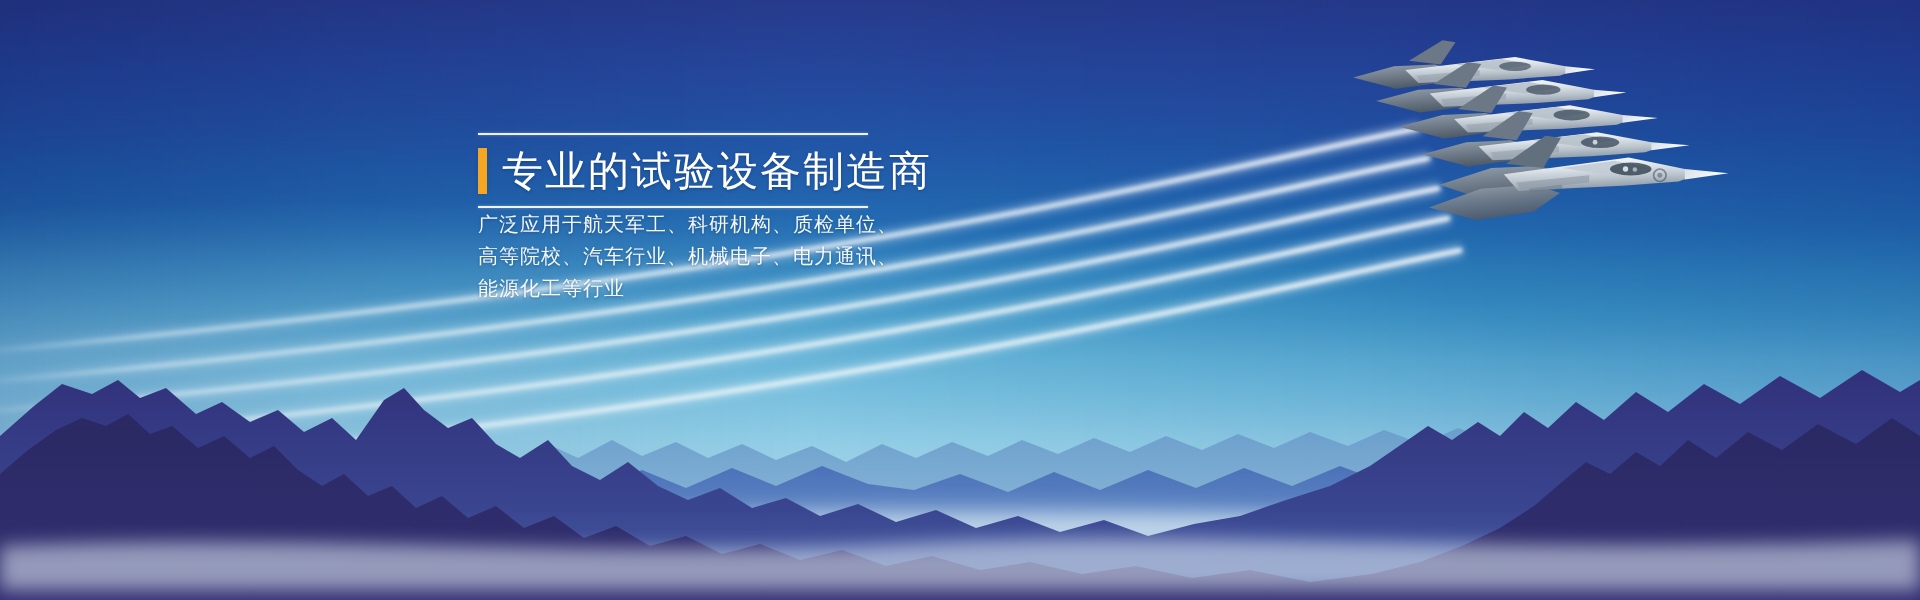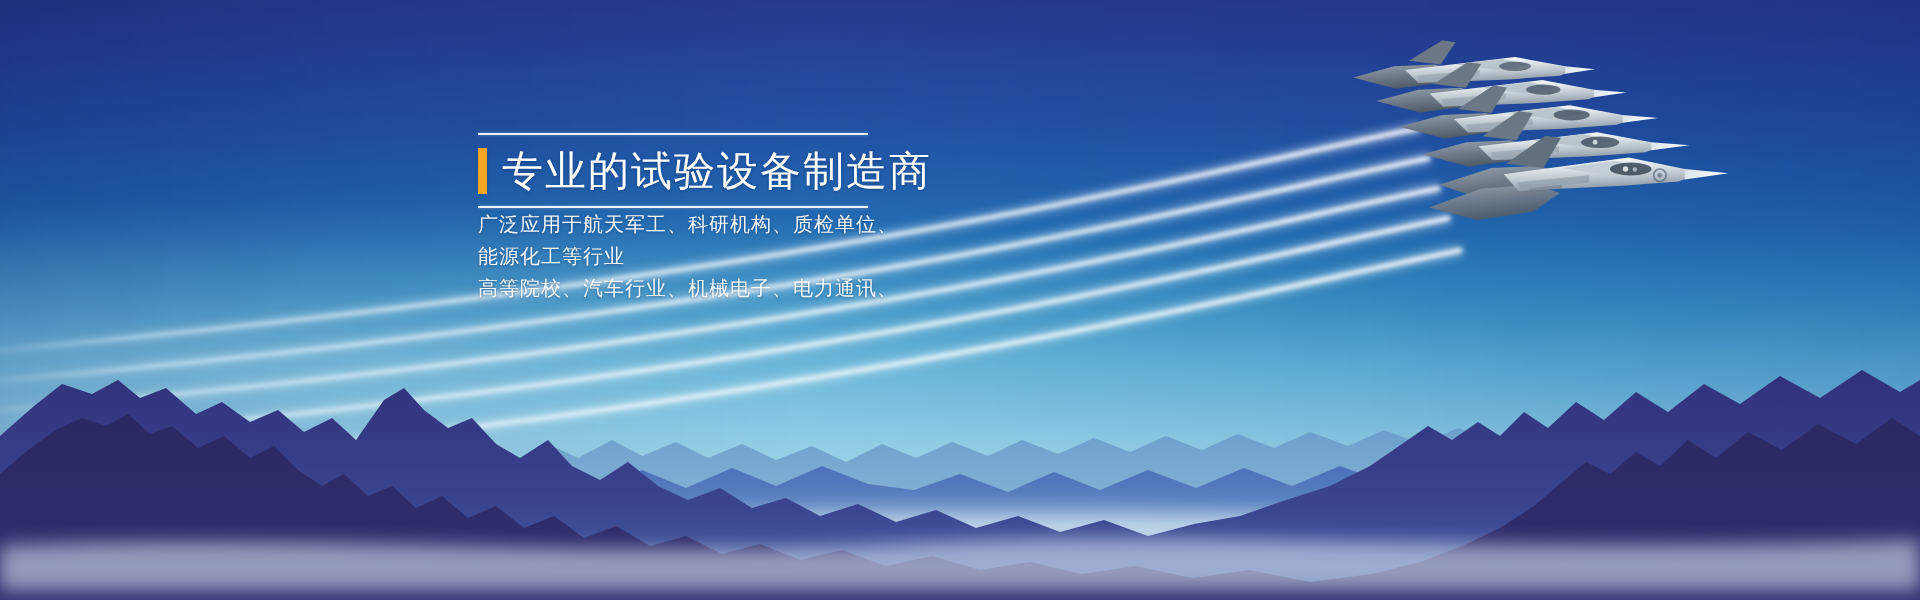--- a/index.html
+++ b/index.html
@@ -360,19 +360,19 @@
 
     <div class="headline-row">
       <div class="accent-bar"></div>
       <div class="headline">专业的试验设备制造商</div>
     </div>
 
     <div class="rule bottom"></div>
 
     <div class="subcopy">
       <div>广泛应用于航天军工、科研机构、质检单位、</div>
+      <div>高等院校、汽车行业、机械电子、电力通讯、</div>
       <div>能源化工等行业</div>
-      <div>高等院校、汽车行业、机械电子、电力通讯、</div>
     </div>
 
   </div>
 
 </div>
 
 </body></html>

